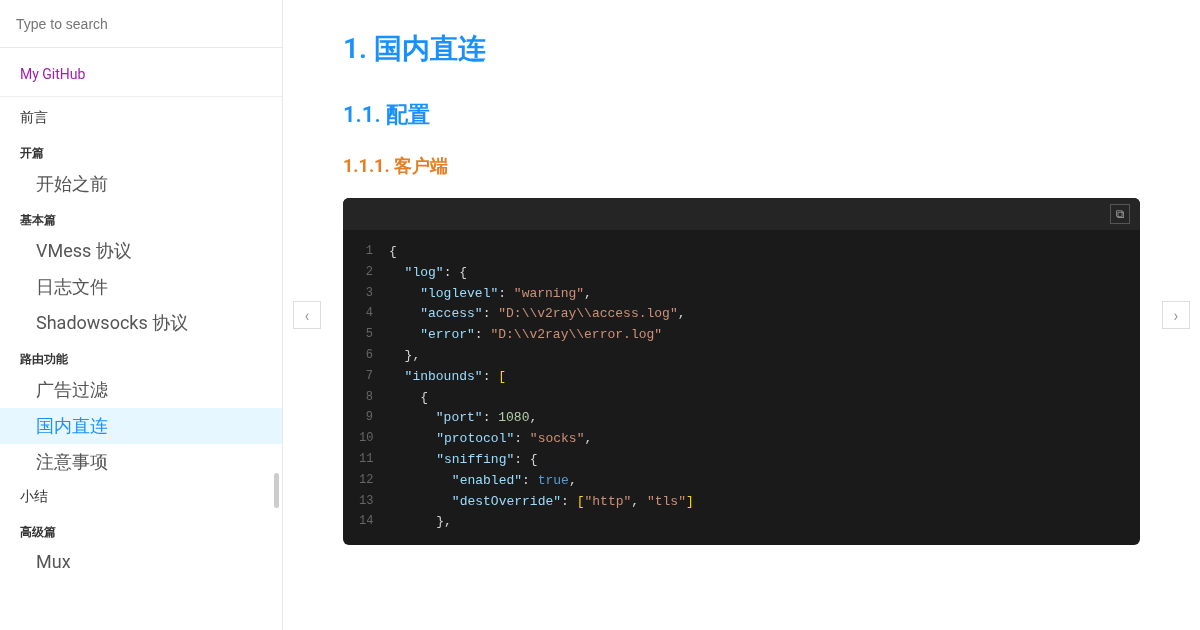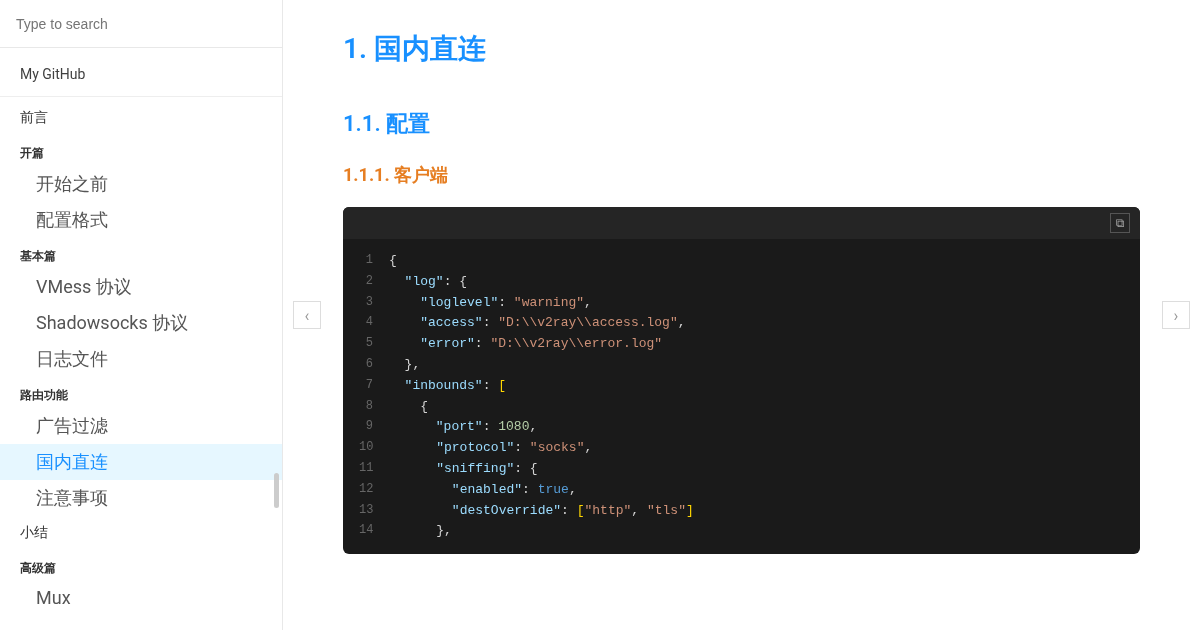--- a/index.html
+++ b/index.html
@@ -77,21 +77,21 @@
       padding: 30px 60px;
       overflow-y: auto;
       position: relative;
       background: #fff;
     }
 
     .page-title {
       font-size: 28px;
       font-weight: 600;
       color: #1890ff;
-      margin-bottom: 41px;
+      margin-bottom: 32px;
     }
 
     .section-title {
       font-size: 22px;
       font-weight: 600;
       color: #1890ff;
       margin-bottom: 24px;
       margin-top: 16px;
     }
 
@@ -171,21 +171,21 @@
     .section-divider {
       height: 1px;
       background: #eee;
       margin: 4px 0;
     }
 
     
     .github-link {
       padding: 10px 20px;
       font-size: 14px;
-      color: #404040;
+      color: #a21caf;
       cursor: pointer;
     }
   </style>
 </head>
 <body>
 
 <nav class="sidebar" style="position:relative;">
   <div class="search-bar">
     <input type="text" placeholder="Type to search" style="">
   </div>
@@ -200,35 +200,32 @@
     <div class="nav-top-item">
       <span>前言</span>
     </div>
 
     <div class="nav-group-title">
       <span>开篇</span>
     </div>
     <div class="nav-child-item">
       <span>开始之前</span>
     </div>
-    <div class="nav-child-item">
-      <span>配置格式</span>
-    </div>
 
     <div class="nav-group-title">
       <span>基本篇</span>
     </div>
     <div class="nav-child-item">
       <span>VMess 协议</span>
     </div>
     <div class="nav-child-item">
+      <span>日志文件</span>
+    </div>
+    <div class="nav-child-item">
       <span>Shadowsocks 协议</span>
-    </div>
-    <div class="nav-child-item">
-      <span>日志文件</span>
     </div>
 
     <div class="nav-group-title">
       <span>路由功能</span>
     </div>
     <div class="nav-child-item">
       <span>广告过滤</span>
     </div>
     <div class="nav-child-item active">
       <span>国内直连</span>

